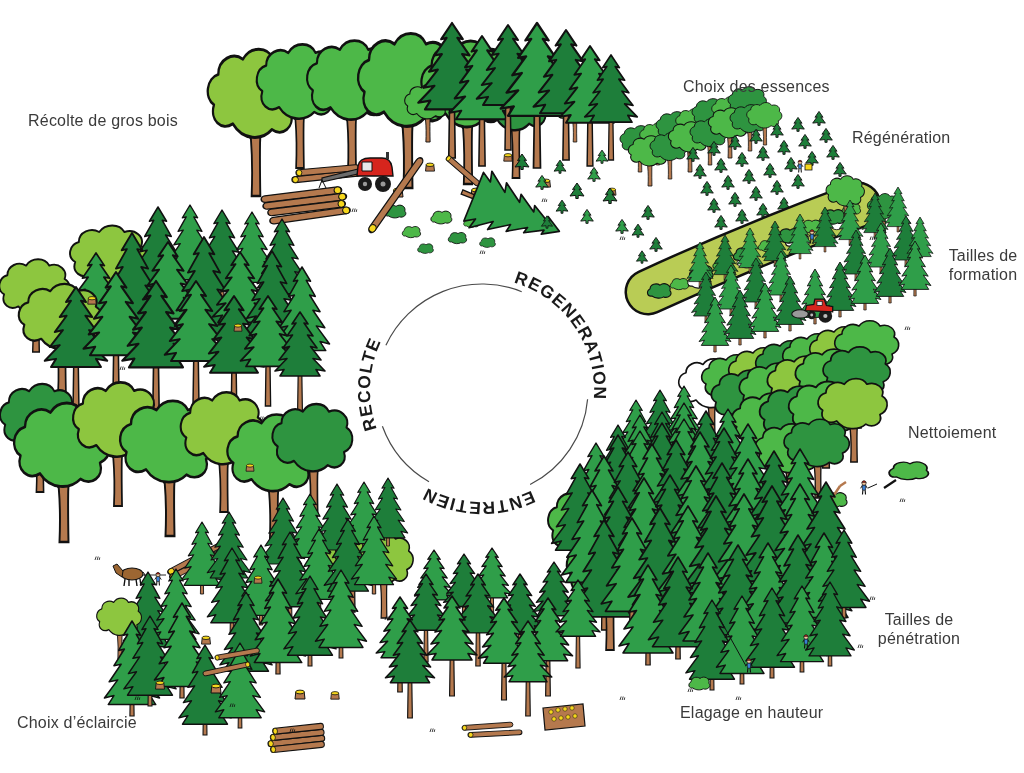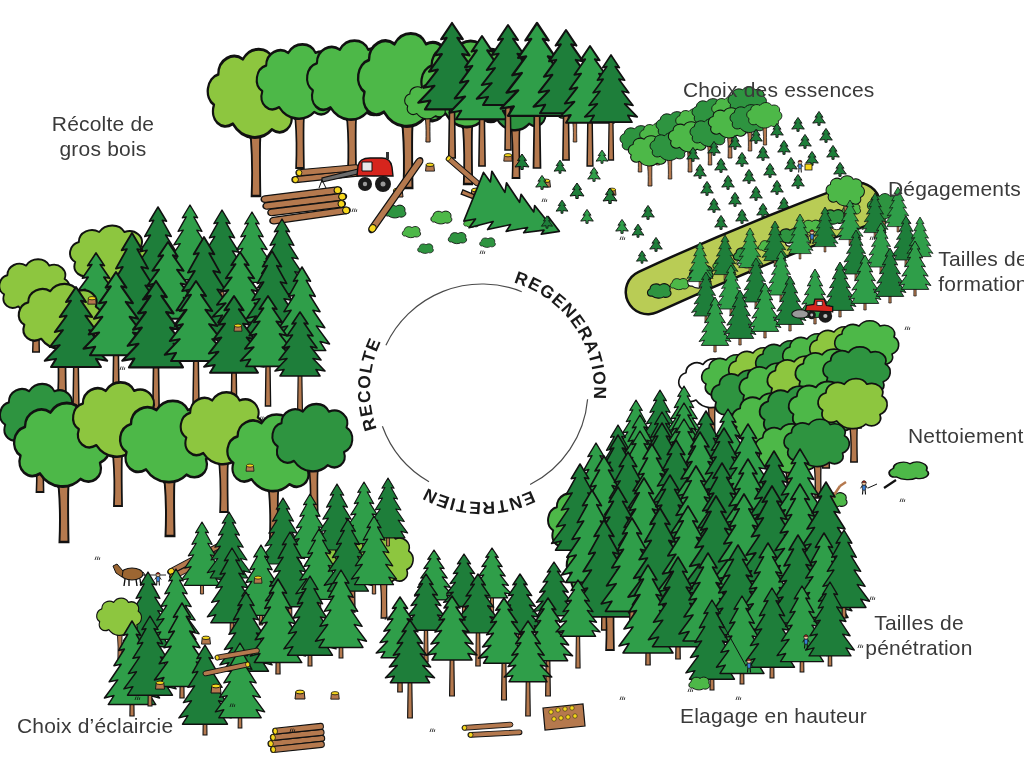--- a/index.html
+++ b/index.html
@@ -1,19 +1,19 @@
 <!DOCTYPE html>
 <html style="--green-light: #8dc63f; --green-mid: #4db848; --green-deep: #2e9440; --fir-mid: #2f9e49; --fir-dark: #1e7e3a; --strip: #b9cc55; --trunk: #b5794e; --log-end: #f6d71c; --machine-red: #d6251d; --horse-brown: #9c6632; --outline: #111111; --text: #3a3a3a; --circle-line: #4a4a4a;"><head>
 <meta charset="utf-8">
 <style>
   html,body{margin:0;padding:0;background:#fff;}
   .stage{position:relative;width:1024px;height:773px;background:#fff;overflow:hidden;
          font-family:"Liberation Sans",sans-serif;}
   .stage svg{position:absolute;left:0;top:0;}
-  .lbl{position:absolute;color:var(--text,#3a3a3a);font-size:21px;line-height:1.18;
+  .lbl{position:absolute;color:var(--text,#3a3a3a);font-size:16px;line-height:1.18;
        letter-spacing:.2px;white-space:nowrap;}
   .lbl.wrap{white-space:normal;text-align:center;}
   .cyc{font-family:"Liberation Sans",sans-serif;font-weight:bold;font-size:17.5px;
        letter-spacing:1.2px;fill:#1a1a1a;}
   .arc{fill:none;stroke:var(--circle-line,#4a4a4a);stroke-width:1.2;}
   .g-fd{color:var(--fir-dark,#1e7e3a)} .g-fm{color:var(--fir-mid,#2f9e49)}
   .g-gm{color:var(--green-mid,#4db848)} .g-gd{color:var(--green-deep,#2e9440)}
   .g-gl{color:var(--green-light,#8dc63f)} .g-wh{color:#ffffff}
 </style>
 </head>
@@ -512,20 +512,20 @@
     <textPath href="#cycpath" startOffset="355" text-anchor="middle">ENTRETIEN</textPath>
   </text>
   <text class="cyc">
     <textPath href="#cycpath" startOffset="533" text-anchor="middle">RECOLTE</textPath>
   </text>
 </g>
 </svg>
 
 <div class="lbl wrap" style="left:28px;top:112px;width:150px">Récolte de gros bois</div>
 <div class="lbl" style="left:683px;top:78px">Choix des essences</div>
-<div class="lbl" style="left:888px;top:177px">Dégagements</div>
+<div class="lbl" style="left:852px;top:129px">Régénération</div>
 <div class="lbl wrap" style="left:937px;top:247px;width:92px">Tailles de formation</div>
 <div class="lbl" style="left:908px;top:424px">Nettoiement</div>
 <div class="lbl wrap" style="left:855px;top:611px;width:128px">Tailles de pénétration</div>
 <div class="lbl" style="left:680px;top:704px">Elagage en hauteur</div>
 <div class="lbl" style="left:17px;top:714px">Choix d’éclaircie</div>
 
 </div>
 
 </body></html>

